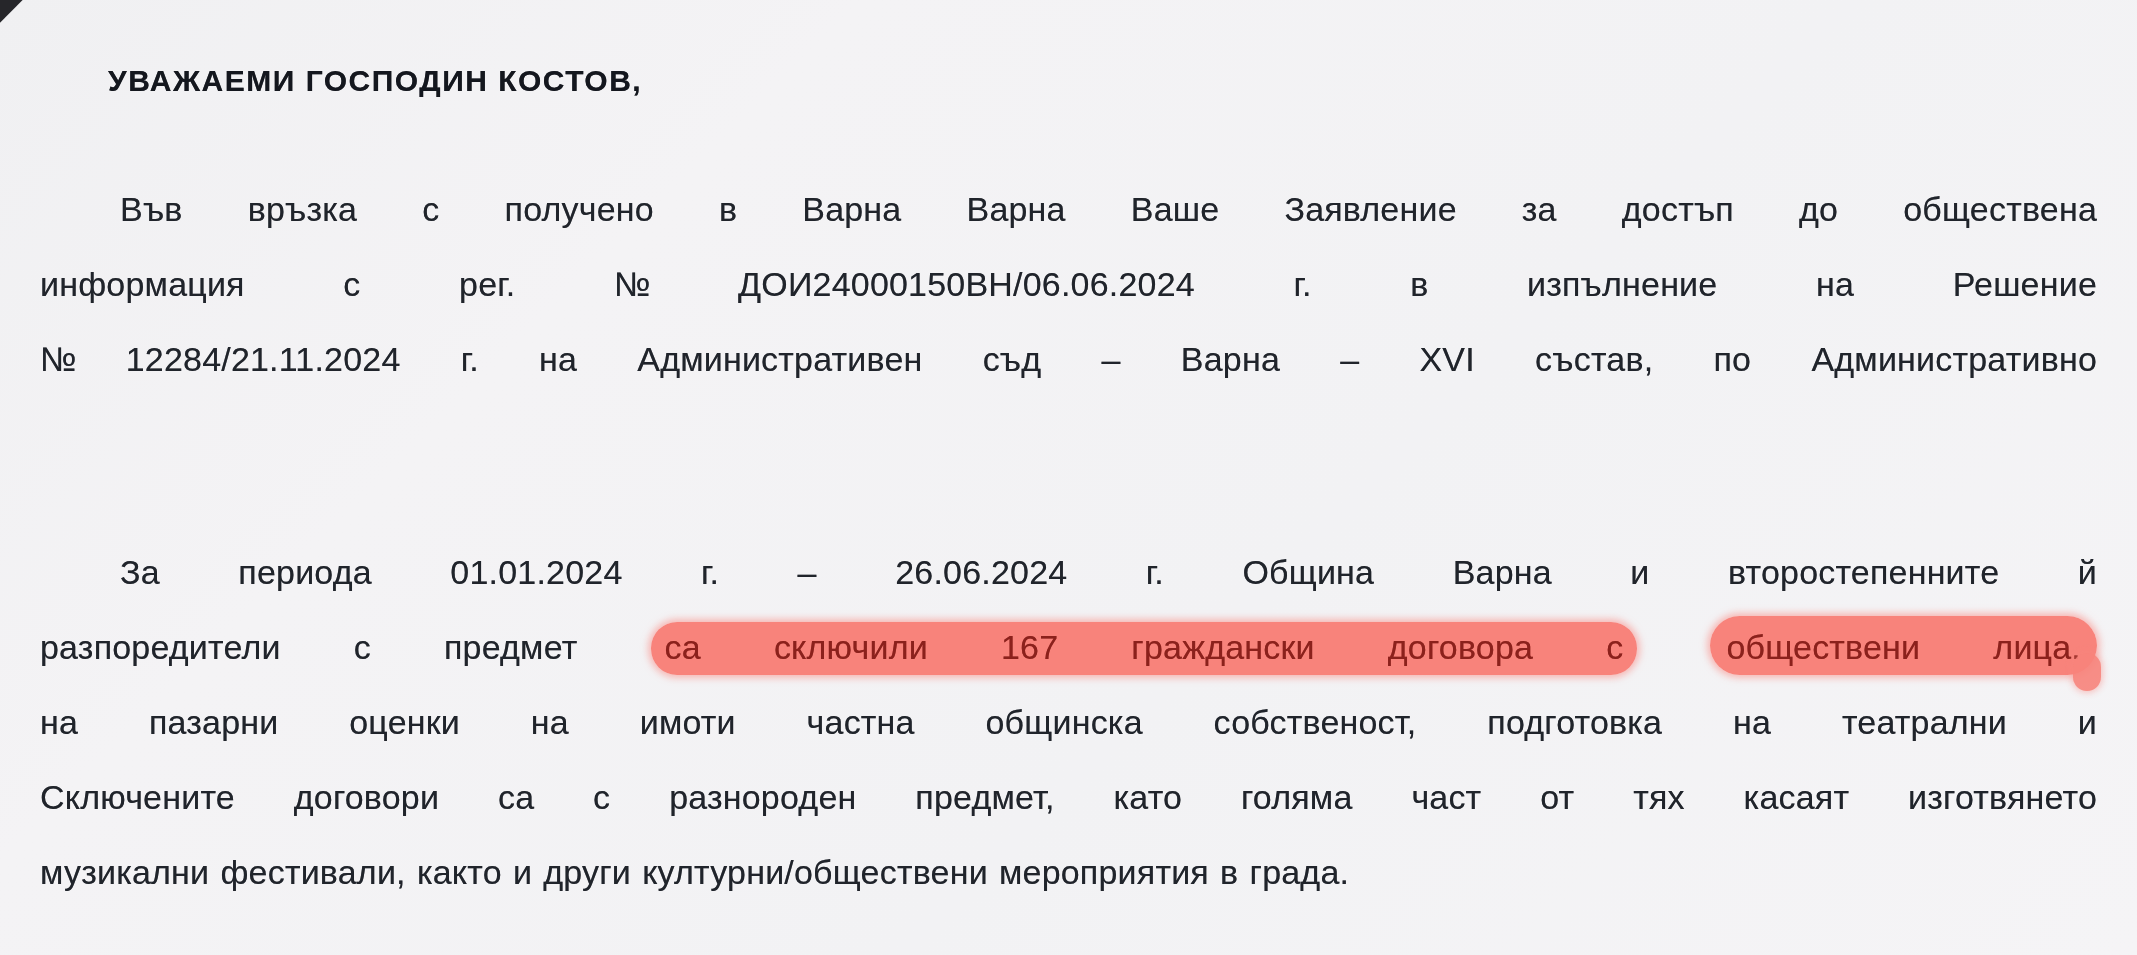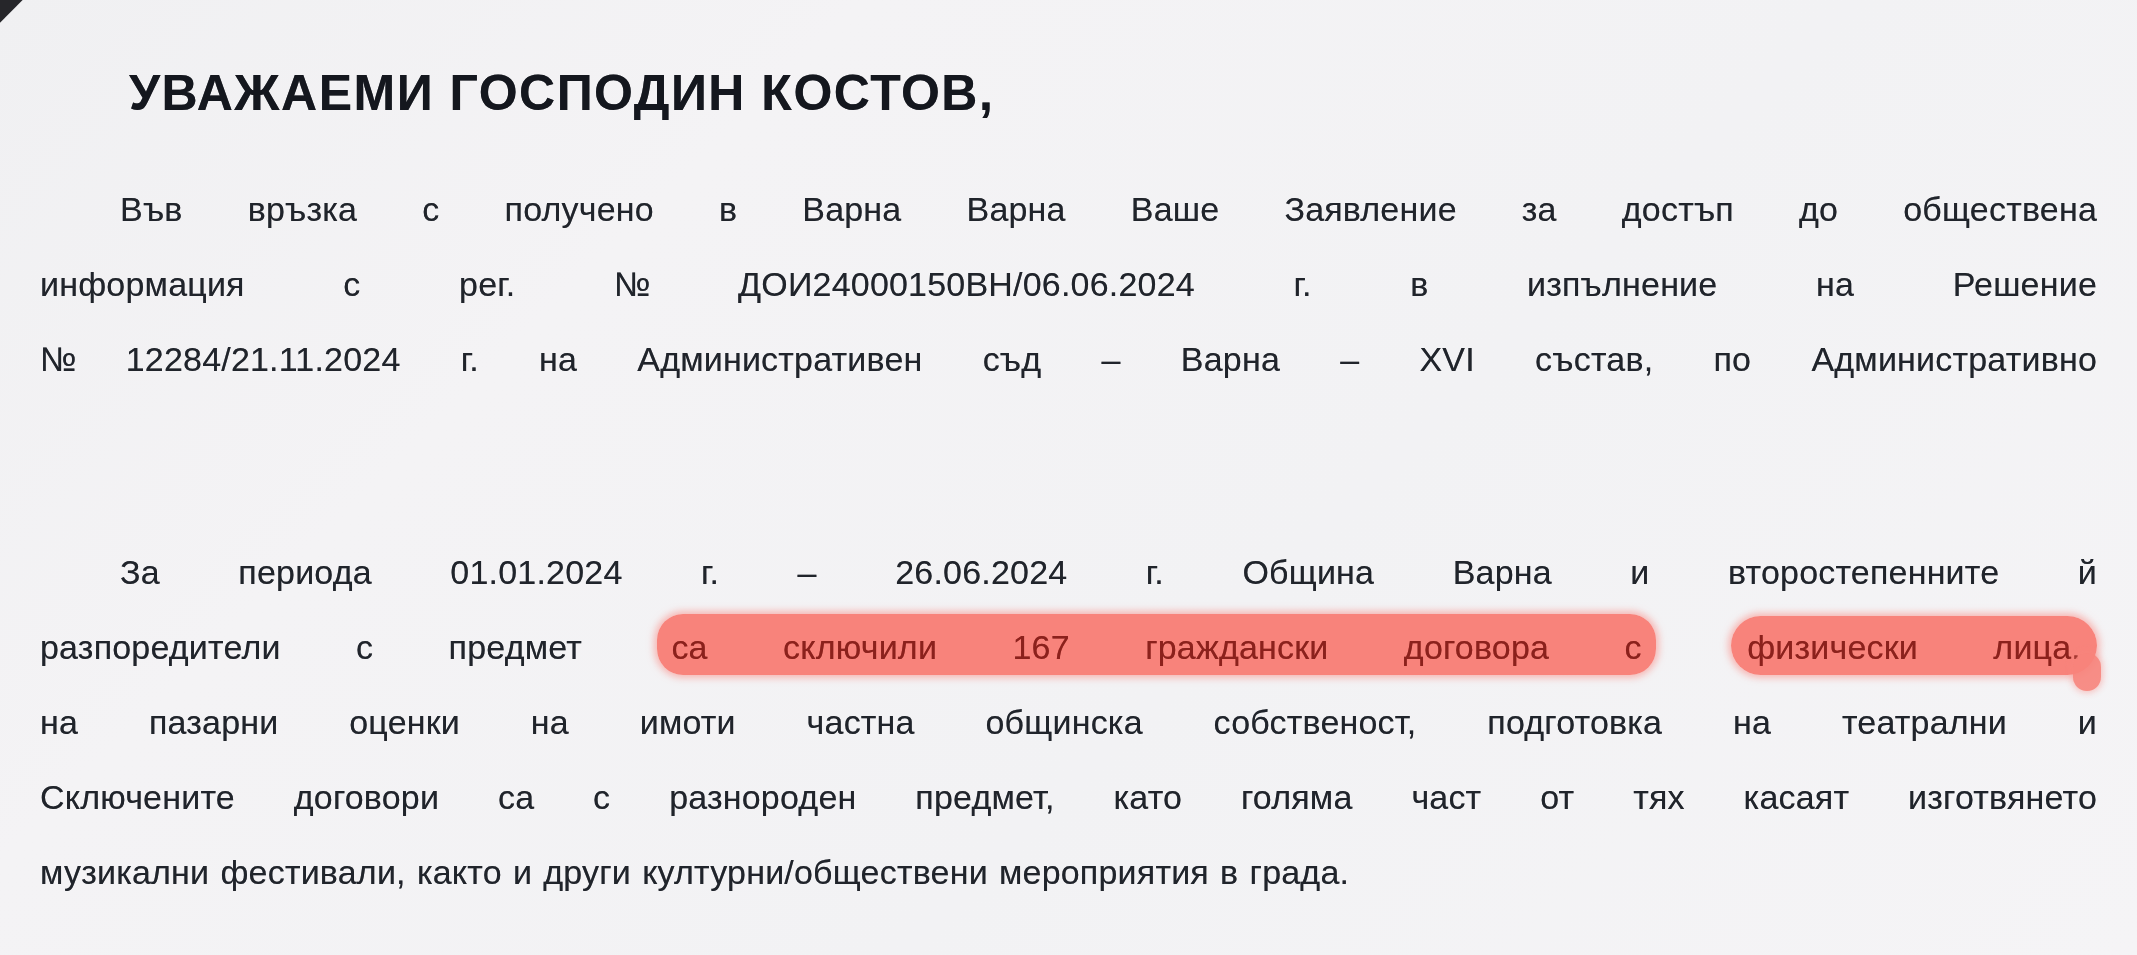--- a/index.html
+++ b/index.html
@@ -15,23 +15,23 @@
   
   .corner-artifact {
     position: absolute;
     top: -16px; left: -16px;
     width: 32px; height: 32px;
     background: #26262a;
     transform: rotate(45deg);
   }
   .salutation {
     position: absolute;
-    left: 129px;
+    left: 108px;
     top: 64px;
-    font-size: 50px;
+    font-size: 30px;
     font-weight: bold;
     letter-spacing: 1.5px;
     color: #14171e;
     text-shadow: 0 0 0.5px rgba(20,23,30,.7);
   }
   .para {
     position: absolute;
     left: 40px;
     right: 40px;
   }
@@ -47,21 +47,21 @@
     text-shadow: 0 0 0.5px rgba(32,36,43,.55);
     white-space: normal;
   }
   .line.indent { padding-left: 80px; }
   .line.last { text-align-last: left; }
   
   .hl {
     background: #f8837b;
     color: #8b211c;
     border-radius: 26px;
-    padding: 14px 14px 9px;
+    padding: 6px 14px 9px;
     box-decoration-break: clone;
     -webkit-box-decoration-break: clone;
     box-shadow: 0 0 7px 3px rgba(249, 135, 127, 0.55);
     text-shadow: 0 0 0.5px rgba(139,33,28,.6);
   }
   .hl-b {
     padding: 12px 16px 9px;
     border-radius: 30px;
     position: relative;
   }
@@ -89,19 +89,19 @@
   <div class="salutation">УВАЖАЕМИ ГОСПОДИН КОСТОВ,</div>
 
   <div class="para p1">
     <div class="line indent">Във връзка с получено в Варна Варна Ваше Заявление за достъп до обществена</div>
     <div class="line">информация с рег. №ДОИ24000150ВН/06.06.2024 г. в изпълнение на Решение</div>
     <div class="line">№12284/21.11.2024 г. на Административен съд – Варна – XVI състав, по Административно</div>
   </div>
 
   <div class="para p2">
     <div class="line indent">За периода 01.01.2024 г. – 26.06.2024 г. Община Варна и второстепенните й</div>
-    <div class="line"><span>разпоредители с предмет</span> <span class="hl">са сключили 167 граждански договора с</span> <span class="hl hl-b">физически лица.</span></div>
+    <div class="line"><span>разпоредители с предмет</span> <span class="hl">са сключили 167 граждански договора с</span> <span class="hl hl-b">обществени лица.</span></div>
     <div class="line">на пазарни оценки на имоти частна общинска собственост, подготовка на театрални и</div>
     <div class="line">Сключените договори са с разнороден предмет, като голяма част от тях касаят изготвянето</div>
     <div class="line last">музикални фестивали, както и други културни/обществени мероприятия в града.</div>
   </div>
 
 </div>
 
 </body></html>

